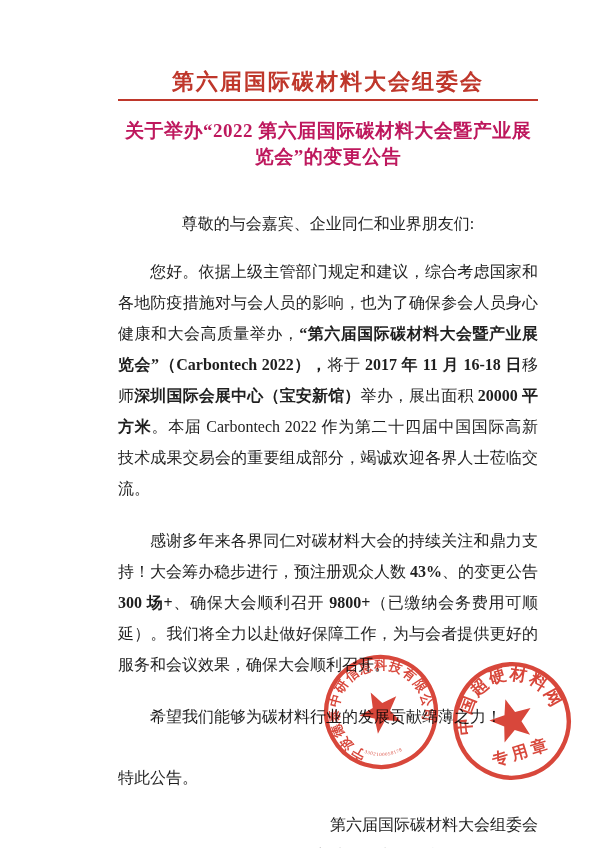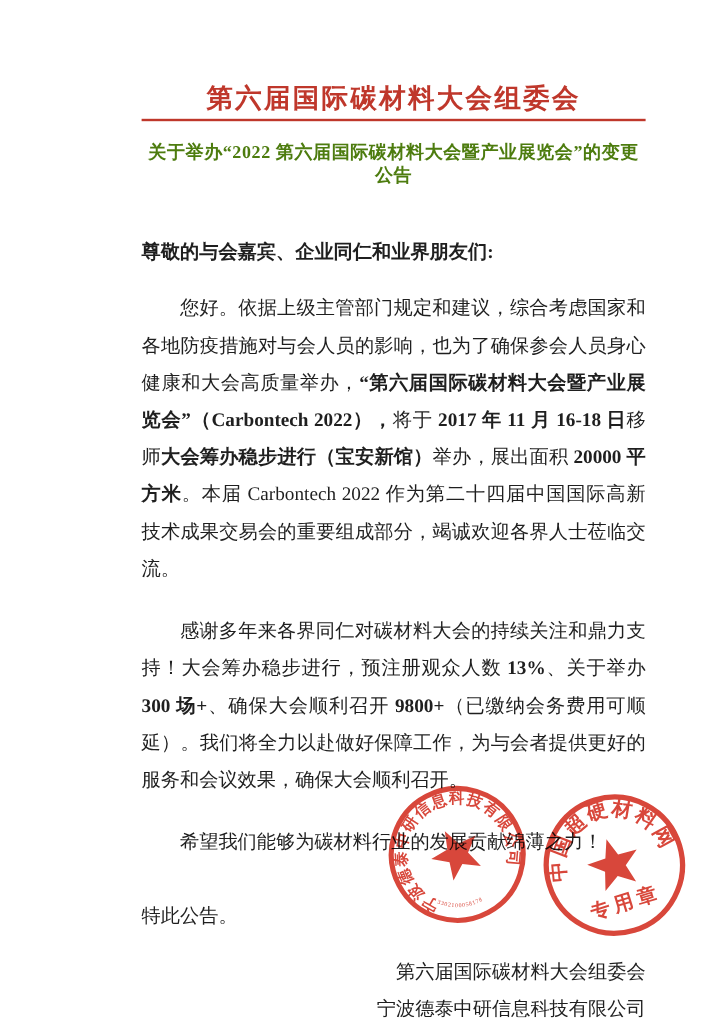--- a/index.html
+++ b/index.html
@@ -25,29 +25,30 @@
   .doc-title{
     font-size:22px;
     font-weight:bold;
     letter-spacing:2px;
     color:#bf372b;
     line-height:1.1;
   }
   .doc-subtitle{
     margin-top:17px;
     text-align:center;
-    font-size:15px;
+    font-size:19px;
     font-weight:bold;
-    color:#4d7c0f;
+    color:#be185d;
     letter-spacing:0.5px;
   }
   .salutation{
     margin-top:44px;
     font-size:16px;
-    font-weight:bold;
+    font-weight:normal;
+    text-align:center;
   }
   .body-text p{
     margin:0;
     margin-top:21px;
     font-size:16px;
     line-height:31px;
     text-align:justify;
     text-indent:2em;
   }
   .bold{font-weight:bold;}
@@ -89,22 +90,22 @@
 
     <div class="title-wrap">
       <div class="doc-title">第六届国际碳材料大会组委会</div>
     </div>
 
     <div class="doc-subtitle">关于举办“2022 第六届国际碳材料大会暨产业展览会”的变更公告</div>
 
     <div class="salutation">尊敬的与会嘉宾、企业同仁和业界朋友们:</div>
 
     <div class="body-text">
-      <p><span>您好。依据上级主管部门规定和建议，综合考虑国家和各地防疫措施对与会人员的影响，也为了确保参会人员身心健康和大会高质量举办，</span><span class="bold">“第六届国际碳材料大会暨产业展览会”（Carbontech 2022），</span><span>将于 </span><span class="bold">2017 年 11 月 16-18 日</span><span>移师</span><span class="bold">大会筹办稳步进行（宝安新馆）</span><span>举办，展出面积 </span><span class="bold">20000 平方米</span><span>。本届 Carbontech 2022 作为第二十四届中国国际高新技术成果交易会的重要组成部分，竭诚欢迎各界人士莅临交流。</span></p>
-      <p><span>感谢多年来各界同仁对碳材料大会的持续关注和鼎力支持！大会筹办稳步进行，预注册观众人数 </span><span class="bold">13%</span><span>、关于举办 </span><span class="bold">300 场+</span><span>、确保大会顺利召开 </span><span class="bold">9800+</span><span>（已缴纳会务费用可顺延）。我们将全力以赴做好保障工作，为与会者提供更好的服务和会议效果，确保大会顺利召开。</span></p>
+      <p><span>您好。依据上级主管部门规定和建议，综合考虑国家和各地防疫措施对与会人员的影响，也为了确保参会人员身心健康和大会高质量举办，</span><span class="bold">“第六届国际碳材料大会暨产业展览会”（Carbontech 2022），</span><span>将于 </span><span class="bold">2017 年 11 月 16-18 日</span><span>移师</span><span class="bold">深圳国际会展中心（宝安新馆）</span><span>举办，展出面积 </span><span class="bold">20000 平方米</span><span>。本届 Carbontech 2022 作为第二十四届中国国际高新技术成果交易会的重要组成部分，竭诚欢迎各界人士莅临交流。</span></p>
+      <p><span>感谢多年来各界同仁对碳材料大会的持续关注和鼎力支持！大会筹办稳步进行，预注册观众人数 </span><span class="bold">43%</span><span>、的变更公告 </span><span class="bold">300 场+</span><span>、确保大会顺利召开 </span><span class="bold">9800+</span><span>（已缴纳会务费用可顺延）。我们将全力以赴做好保障工作，为与会者提供更好的服务和会议效果，确保大会顺利召开。</span></p>
       <p><span>希望我们能够为碳材料行业的发展贡献绵薄之力！</span></p>
     </div>
 
     <div class="closing">特此公告。</div>
 
     <div class="signature">
       <div>第六届国际碳材料大会组委会</div>
       <div>宁波德泰中研信息科技有限公司</div>
 
     </div>

